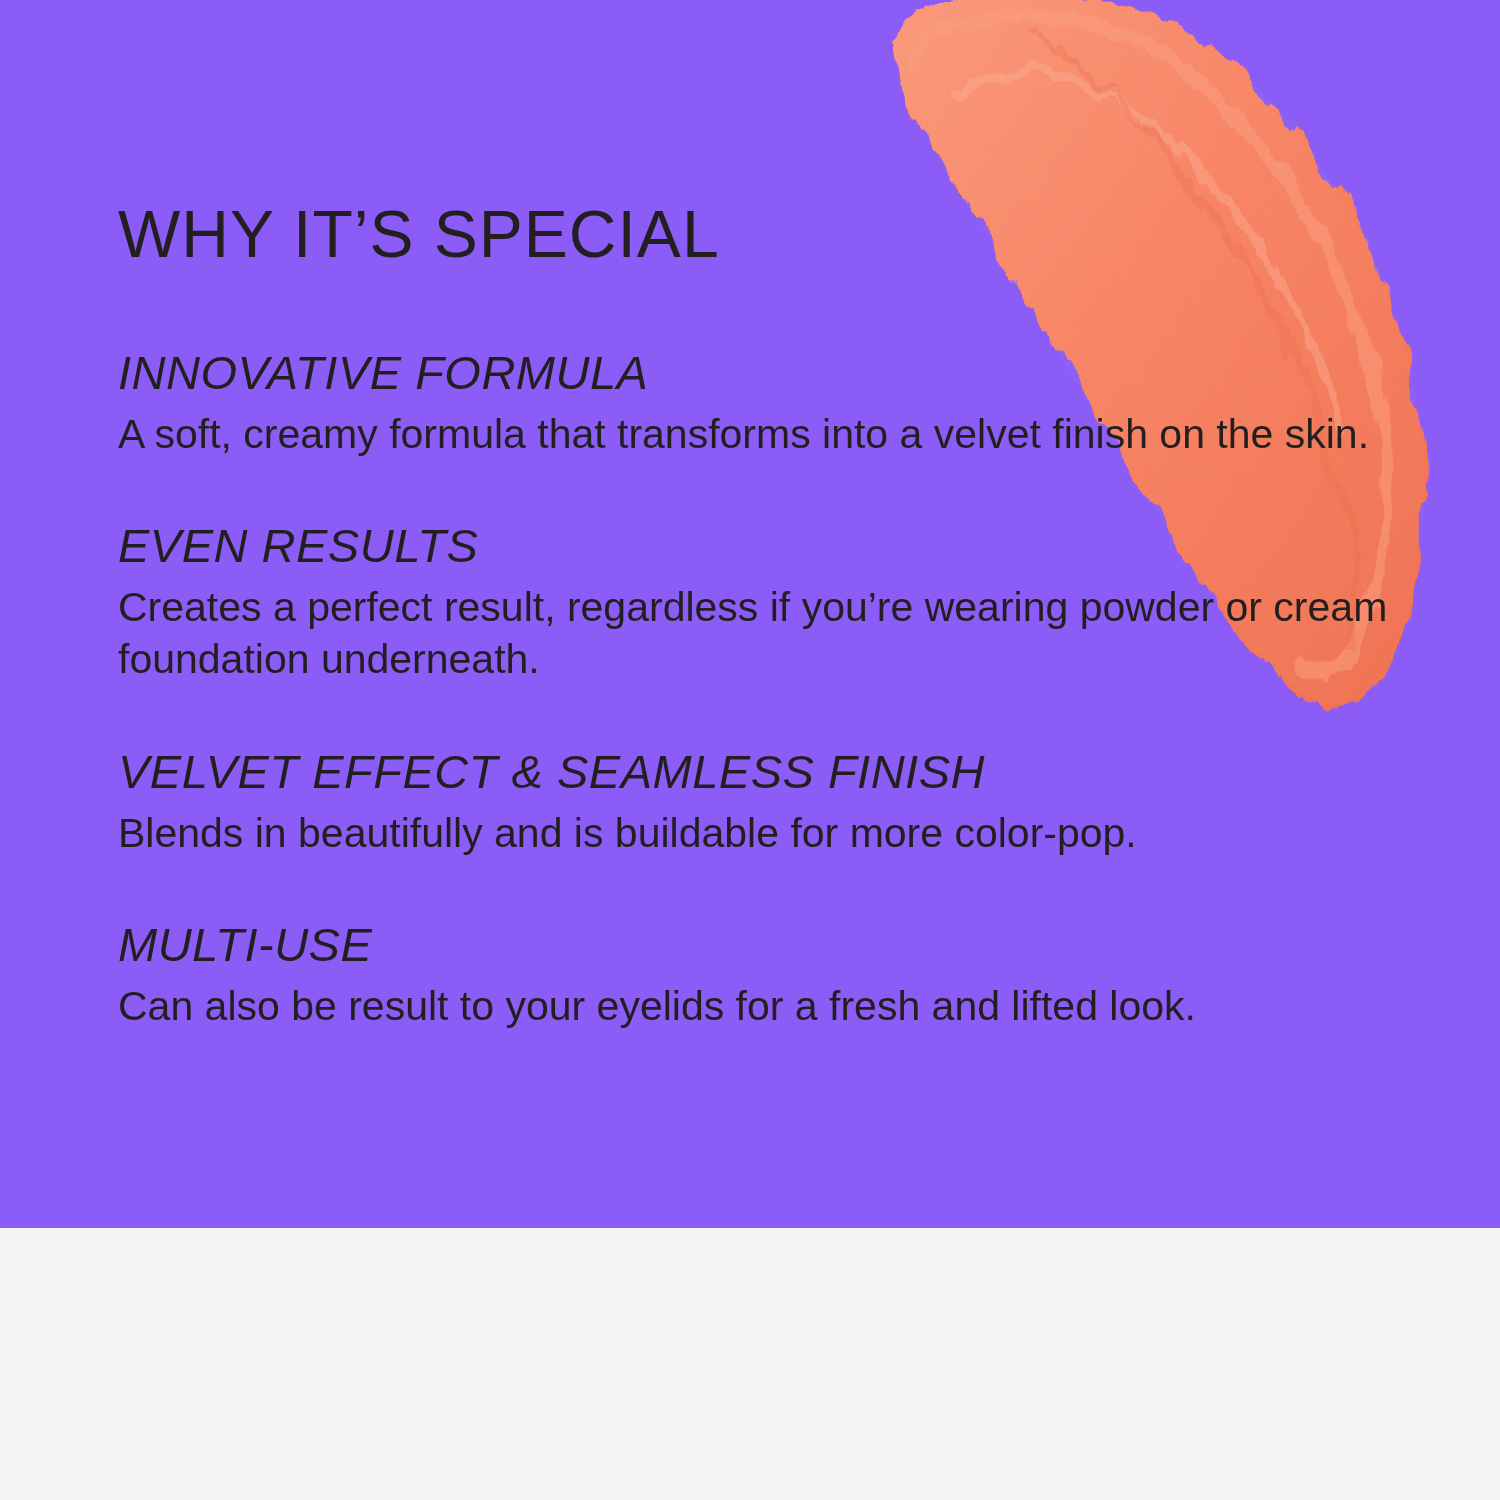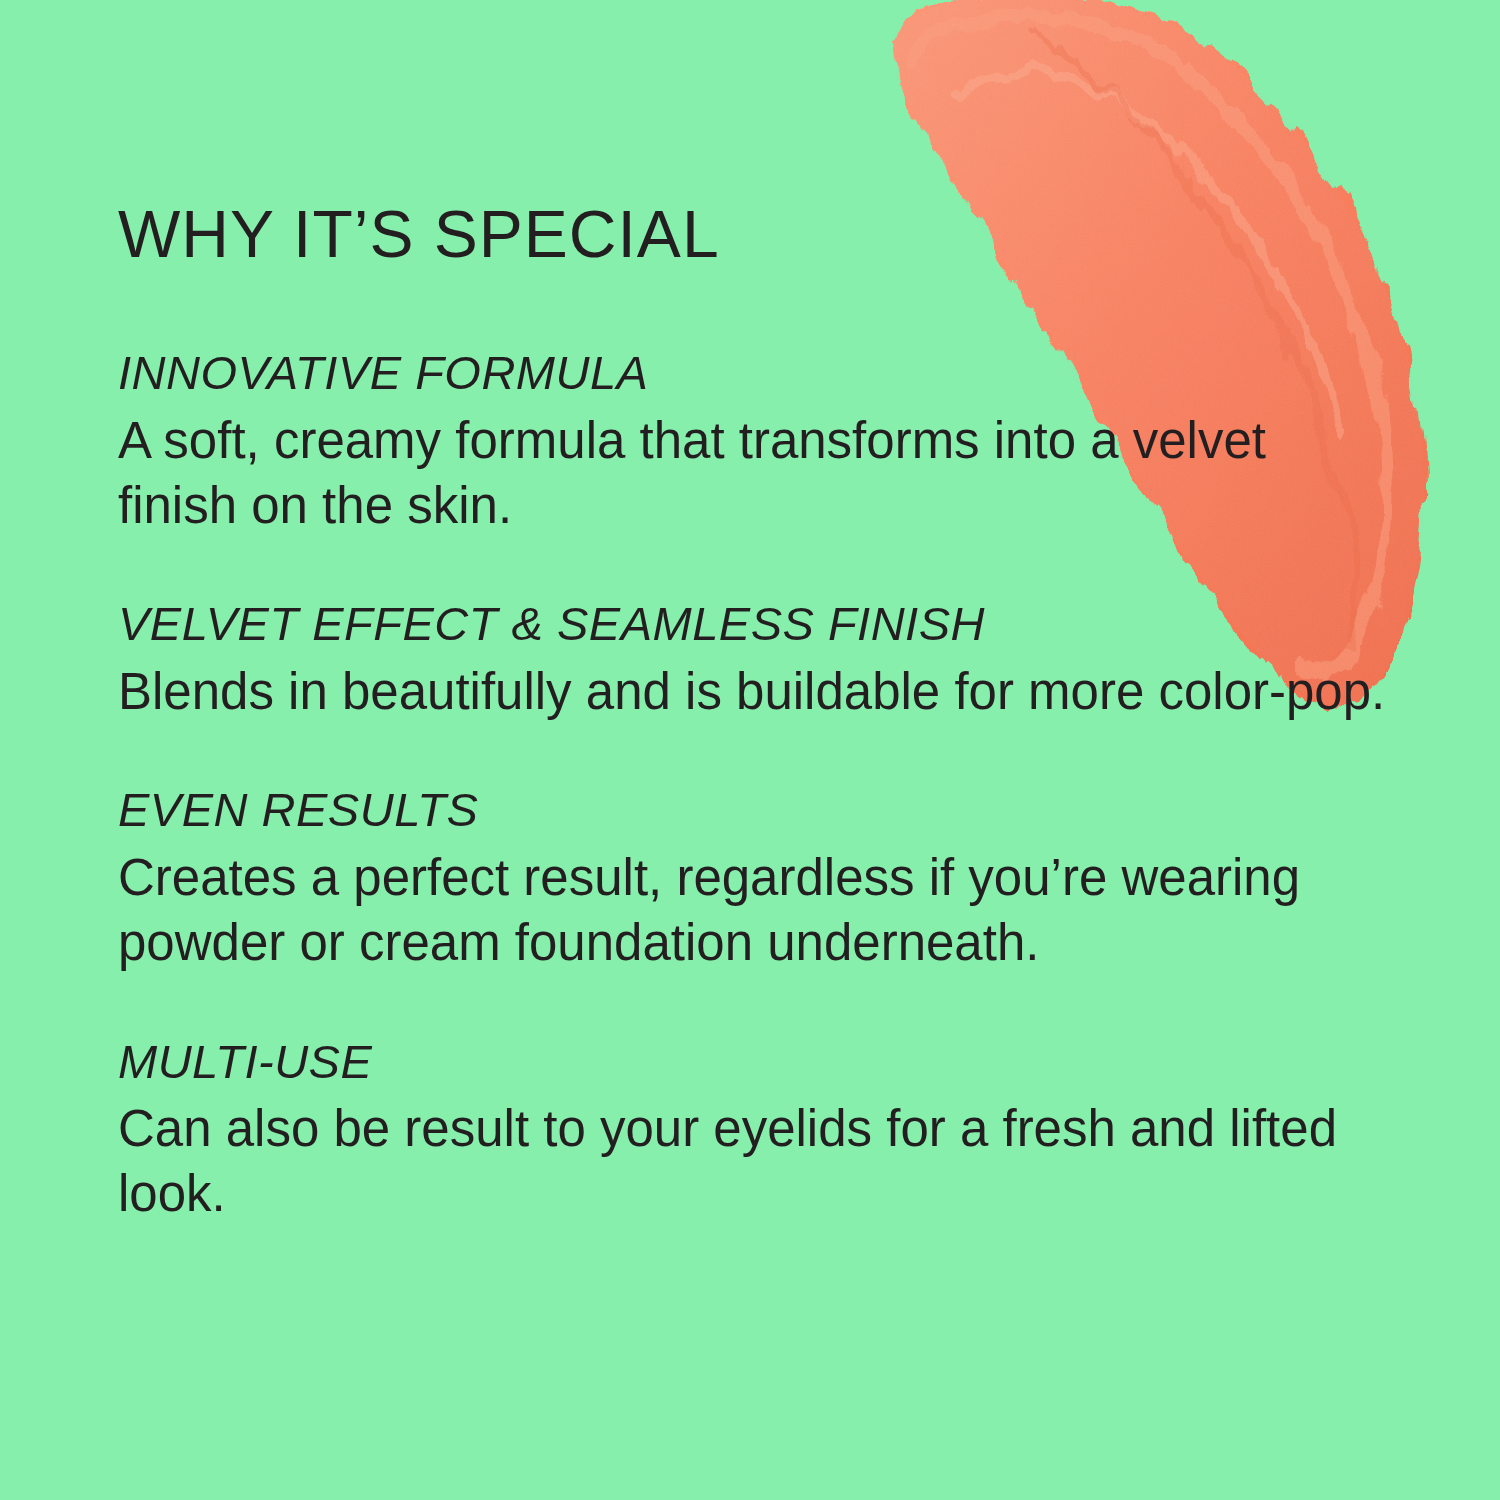--- a/index.html
+++ b/index.html
@@ -9,22 +9,22 @@
   body {
     width: 1500px;
     height: 1500px;
     background: #f7f5f4;
     font-family: "Liberation Sans", sans-serif;
     overflow: hidden;
   }
   .page {
     position: relative;
     width: 1500px;
-    height: 1500px;
-    background: #86efac;
+    height: 1228px;
+    background: #8b5cf6;
     overflow: hidden;
   }
 
   
   .swatch-layer {
     position: absolute;
     top: 0;
     right: 0;
     width: 620px;
     height: 760px;
@@ -56,21 +56,21 @@
   .block-title {
     font-size: 47px;
     font-weight: 400;
     letter-spacing: 0.5px;
     color: #231f20;
     line-height: 1.12;
     margin: 0 0 8px 0;
     font-style: italic;
   }
   .block-body {
-    font-size: 51px;
+    font-size: 41px;
     font-weight: 400;
     color: #231f20;
     line-height: 1.28;
     margin: 0;
     max-width: 1270px;
   }
 </style>
 </head>
 <body>
 
@@ -134,27 +134,27 @@
 
   <div class="content">
     <h1 class="headline">WHY IT’S SPECIAL</h1>
 
     <div class="block">
       <h2 class="block-title">INNOVATIVE FORMULA</h2>
       <p class="block-body">A soft, creamy formula that transforms into a velvet finish on the skin.</p>
     </div>
 
     <div class="block">
-      <h2 class="block-title">VELVET EFFECT &amp; SEAMLESS FINISH</h2>
-      <p class="block-body">Blends in beautifully and is buildable for more color-pop.</p>
+      <h2 class="block-title">EVEN RESULTS</h2>
+      <p class="block-body">Creates a perfect result, regardless if you’re wearing powder or cream foundation underneath.</p>
     </div>
 
     <div class="block">
-      <h2 class="block-title">EVEN RESULTS</h2>
-      <p class="block-body">Creates a perfect result, regardless if you’re wearing powder or cream foundation underneath.</p>
+      <h2 class="block-title">VELVET EFFECT &amp; SEAMLESS FINISH</h2>
+      <p class="block-body">Blends in beautifully and is buildable for more color-pop.</p>
     </div>
 
     <div class="block">
       <h2 class="block-title">MULTI-USE</h2>
       <p class="block-body">Can also be result to your eyelids for a fresh and lifted look.</p>
     </div>
   </div>
 
 </div>
 

